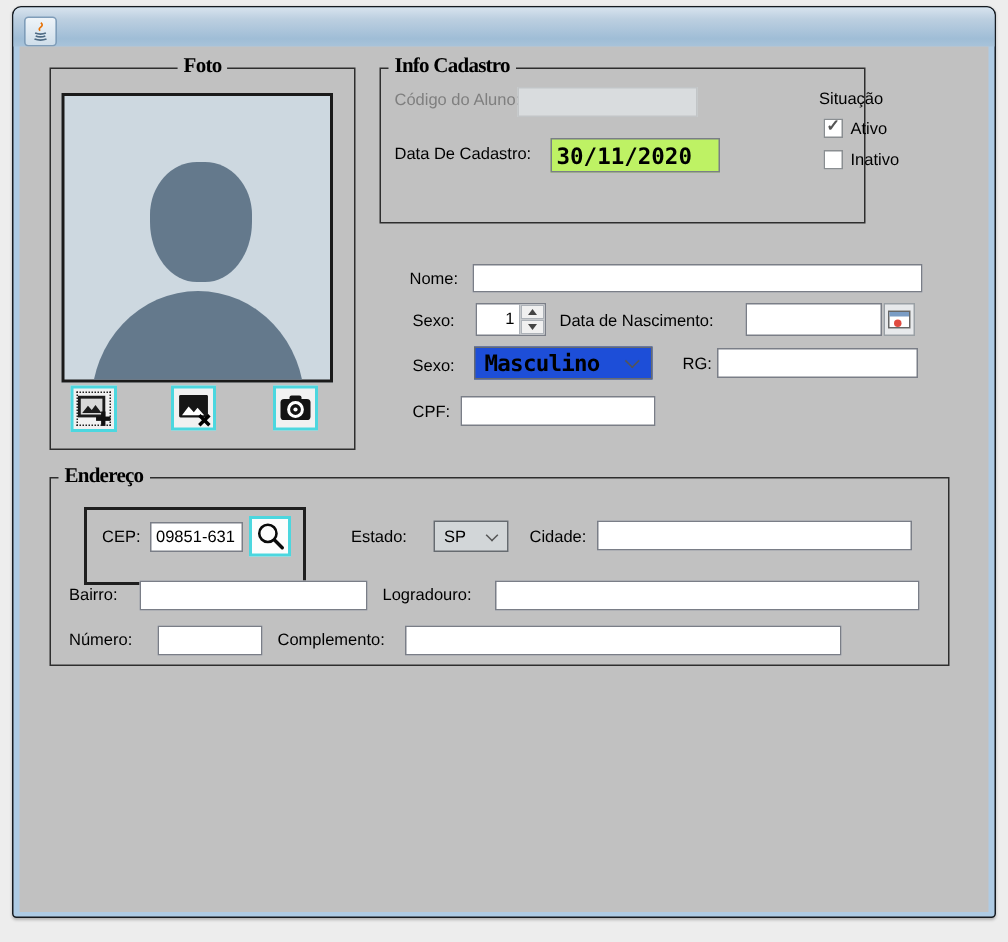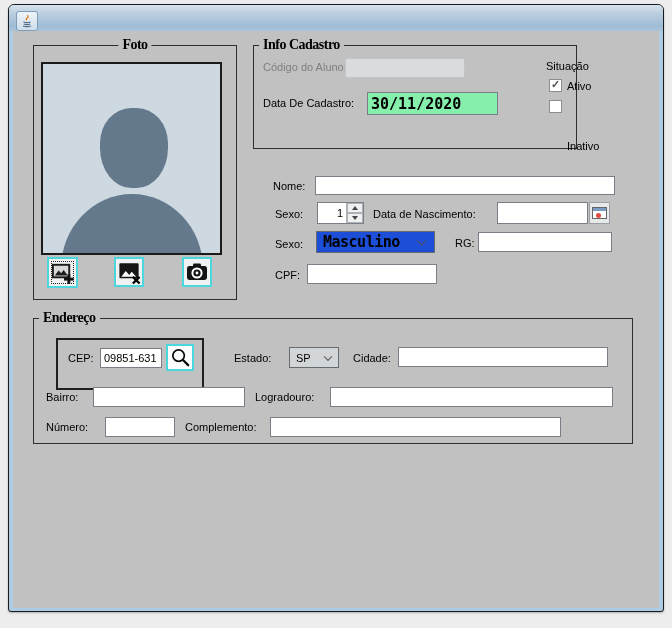--- a/index.html
+++ b/index.html
@@ -147,32 +147,32 @@
   </div>
 
   <div class="group" style="left:253px; top:45px; width:324px; height:104px;">
     <div class="gtitle left">Info Cadastro</div>
   </div>
 
   <div class="lbl dim" style="left:263px; top:61px;">Código do Aluno:</div>
   <input class="tf disabled" style="left: 345px; top: 58px; width: 120px; height: 20px;" disabled="" value="">
 
   <div class="lbl" style="left:263px; top:97px;">Data De Cadastro:</div>
-  <div class="tf monoval" style="left:367px; top:92px; width:131px; height:23px; background:#86efac;
+  <div class="tf monoval" style="left:367px; top:92px; width:113px; height:23px; background:#bef264;
        font-size:15px; padding-top:2px; letter-spacing:0;">30/11/2020</div>
 
   <div class="lbl" style="left:546px; top:60px;">Situação</div>
 
   <div class="cb" style="left:549px; top:79px;">
     <span>✓</span>
   </div>
   <div class="lbl" style="left:567px; top:80px;">Ativo</div>
 
   <div class="cb" style="left:549px; top:100px;"></div>
-  <div class="lbl" style="left:567px; top:101px;margin-top:39px;">Inativo</div>
+  <div class="lbl" style="left:567px; top:101px;">Inativo</div>
 
 
   <div class="lbl" style="left:273px; top:180px;">Nome:</div>
   <input class="tf" style="left: 315px; top: 176px; width: 300px; height: 19px;" value="">
 
   <div class="lbl" style="left:275px; top:208px;">Sexo:</div>
   <div class="spinner">
     <div class="spin-val">1</div>
     <div class="spin-btns">
       <div class="spin-btn">

